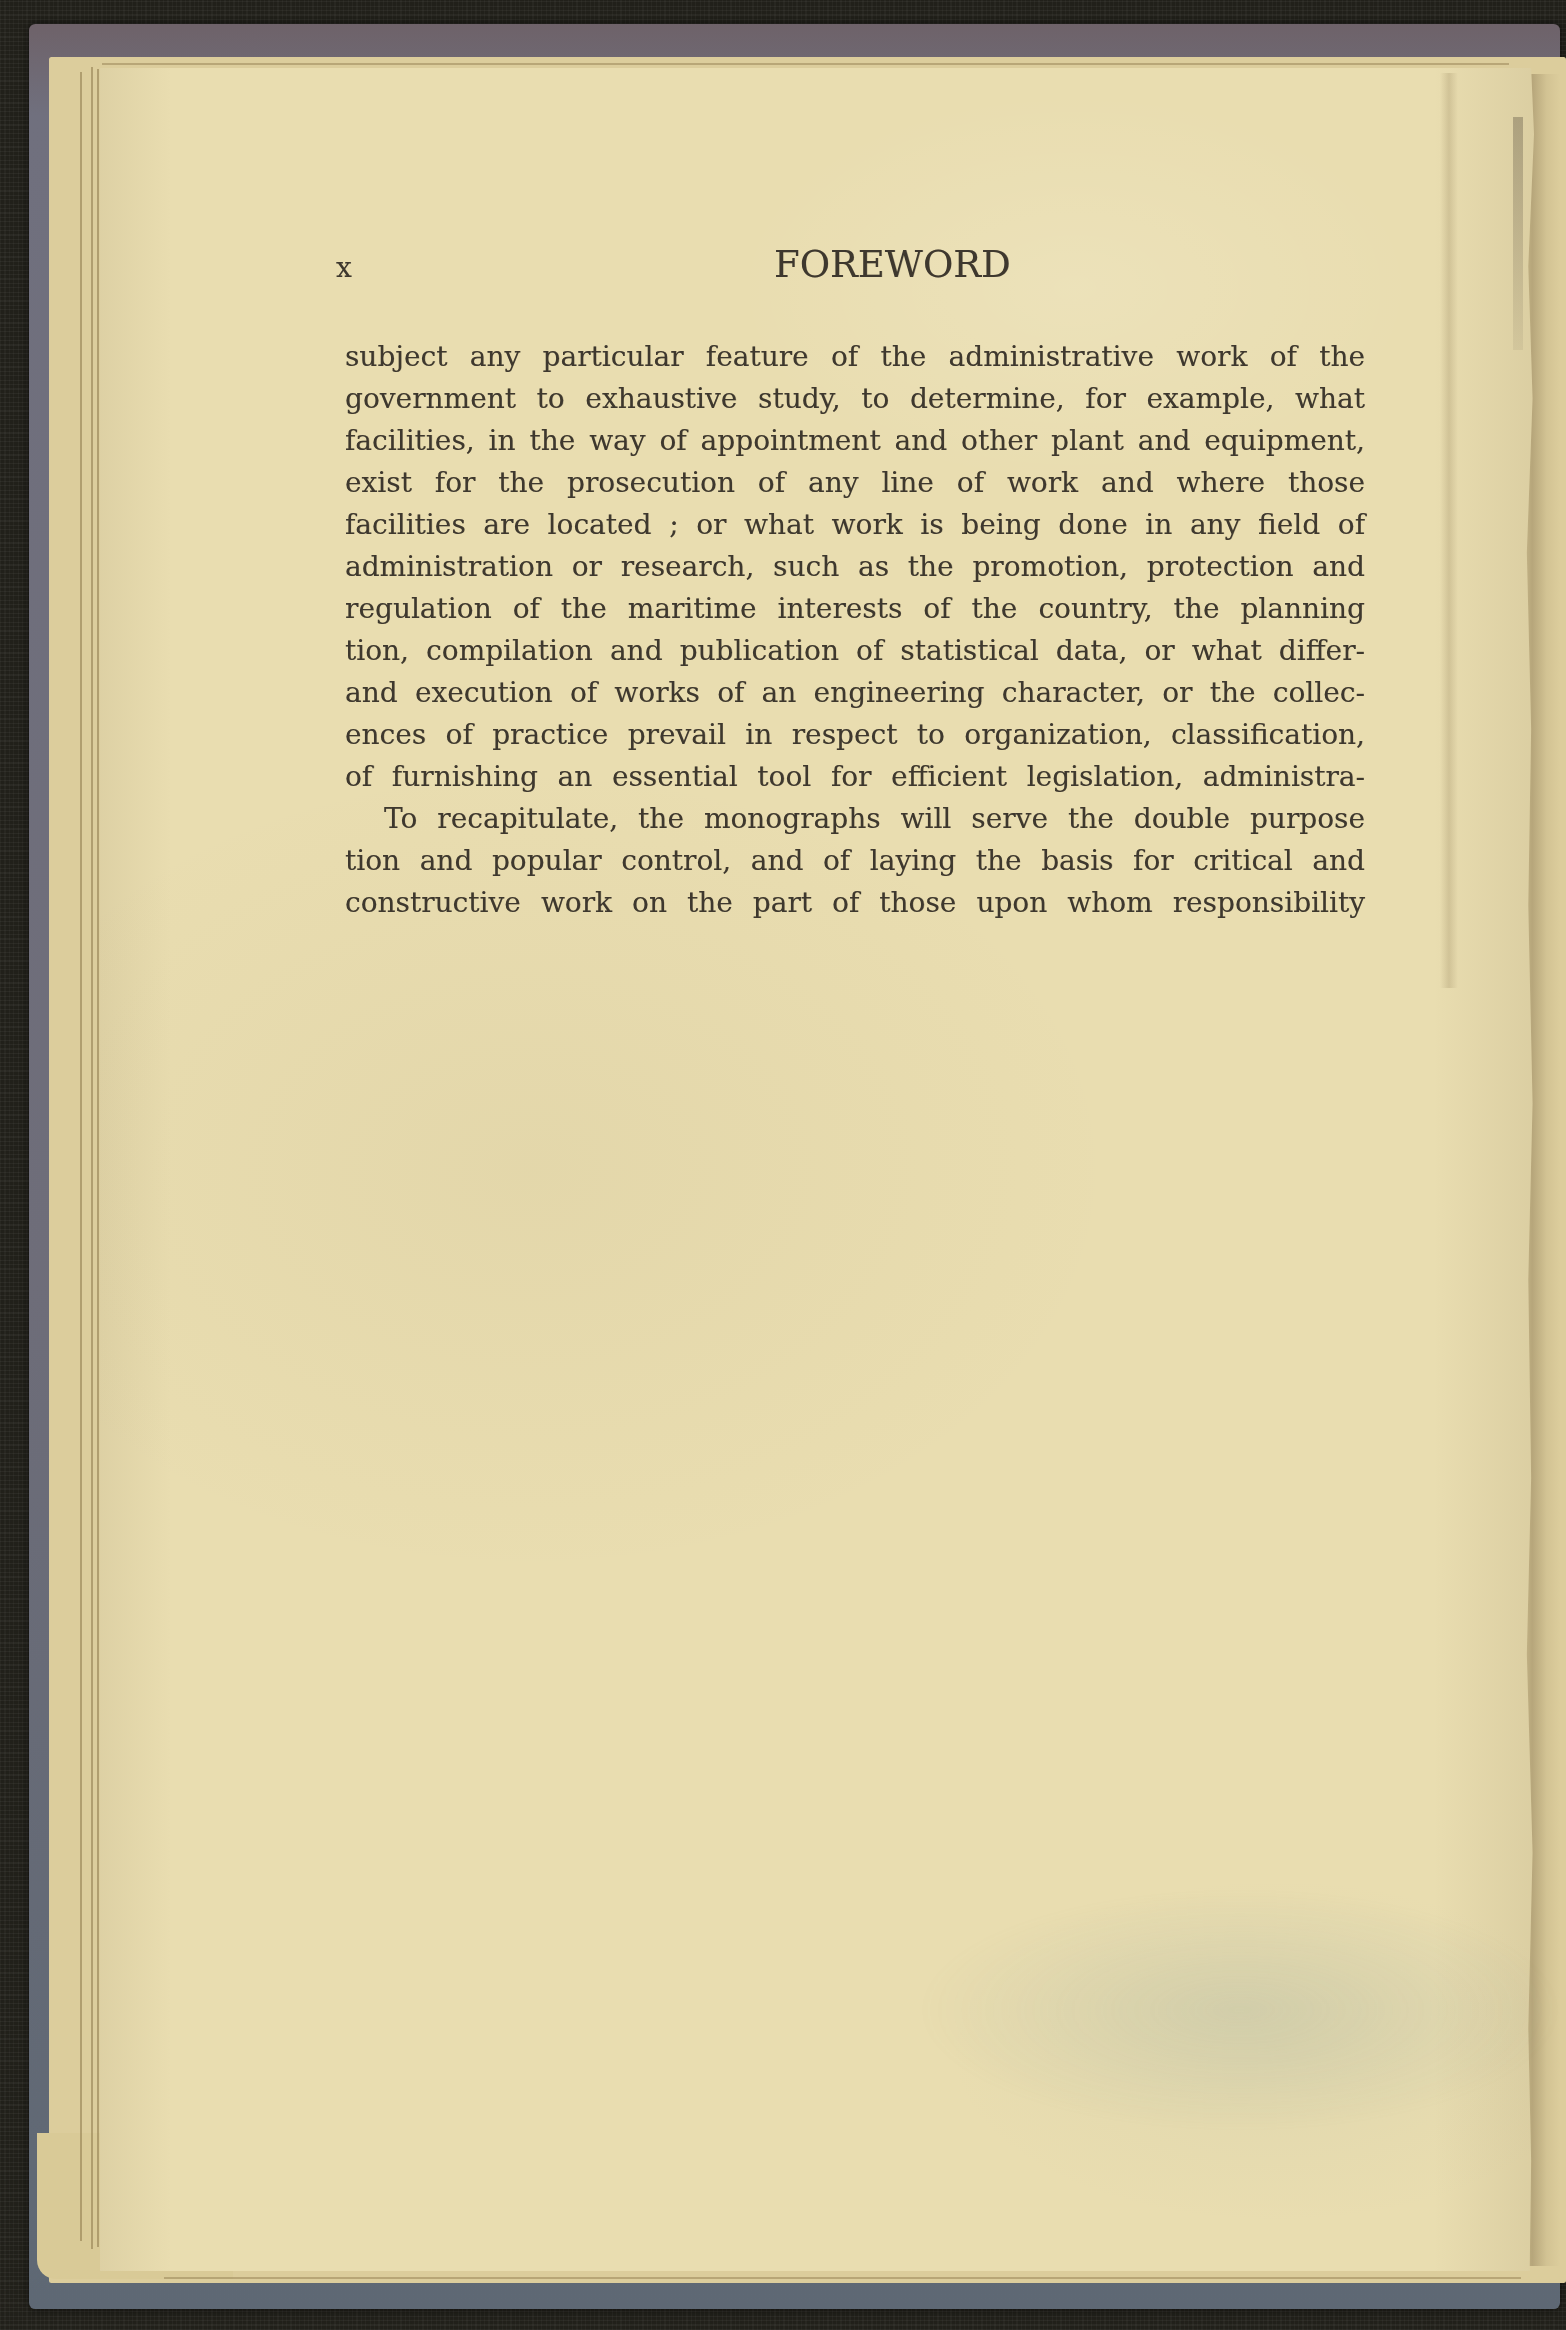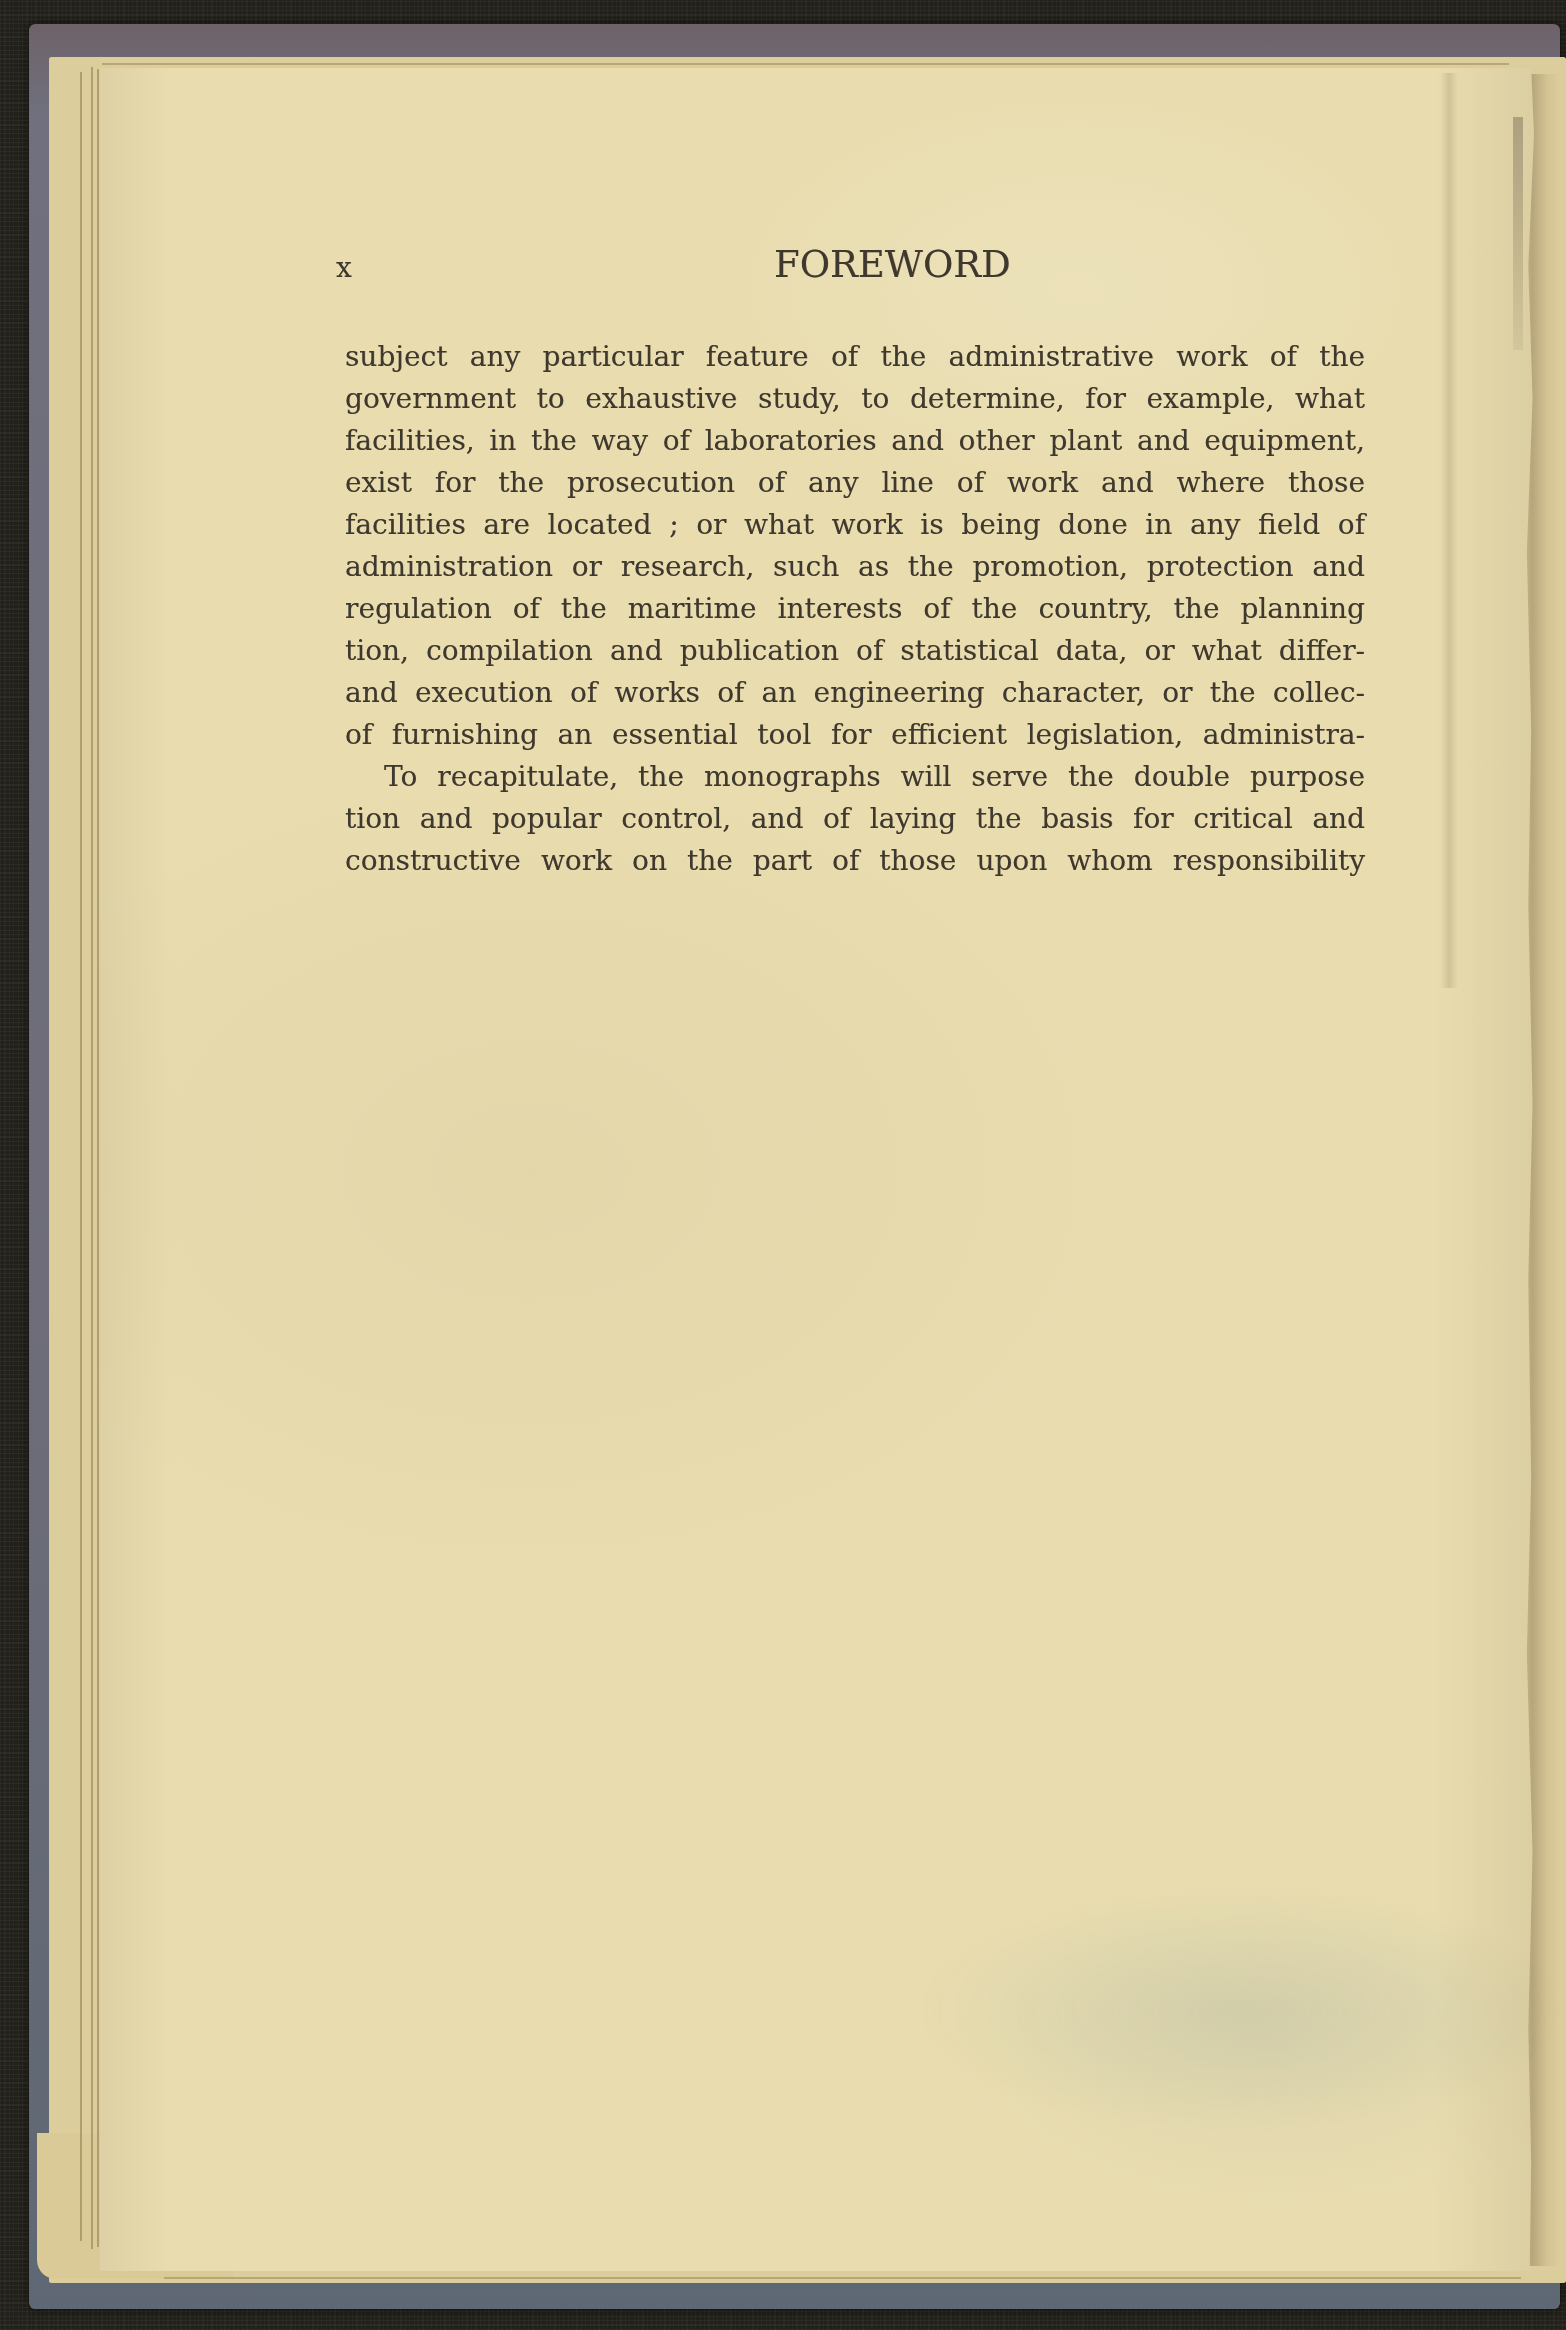--- a/index.html
+++ b/index.html
@@ -125,27 +125,28 @@
 <div id="crease"></div>
 <div id="notch"></div>
 
 <span id="page-number" class="ink">x</span>
 <span id="running-head" class="ink">FOREWORD</span>
 
 <div id="body-text" class="ink">
   <div>
     <div class="line">subject any particular feature of the administrative work of the</div>
     <div class="line">government to exhaustive study, to determine, for example, what</div>
-    <div class="line">facilities, in the way of laboratories and other plant and equipment,</div>
+    <div class="line">facilities, in the way of appointment and other plant and equipment,</div>
     <div class="line">exist for the prosecution of any line of work and where those</div>
     <div class="line">facilities are located ; or what work is being done in any field of</div>
     <div class="line">administration or research, such as the promotion, protection and</div>
     <div class="line">regulation of the maritime interests of the country, the planning</div>
     <div class="line">tion, compilation and publication of statistical data, or what differ-</div>
     <div class="line">and execution of works of an engineering character, or the collec-</div>
+    <div class="line">ences of practice prevail in respect to organization, classification,</div>
   </div>
   <div>
     <div class="line">of furnishing an essential tool for efficient legislation, administra-</div>
     <div class="line indent">To recapitulate, the monographs will serve the double purpose</div>
     <div class="line">tion and popular control, and of laying the basis for critical and</div>
     <div class="line">constructive work on the part of those upon whom responsibility</div>
   </div>
 </div>
 
 <div id="stain-bottom-right"></div>

